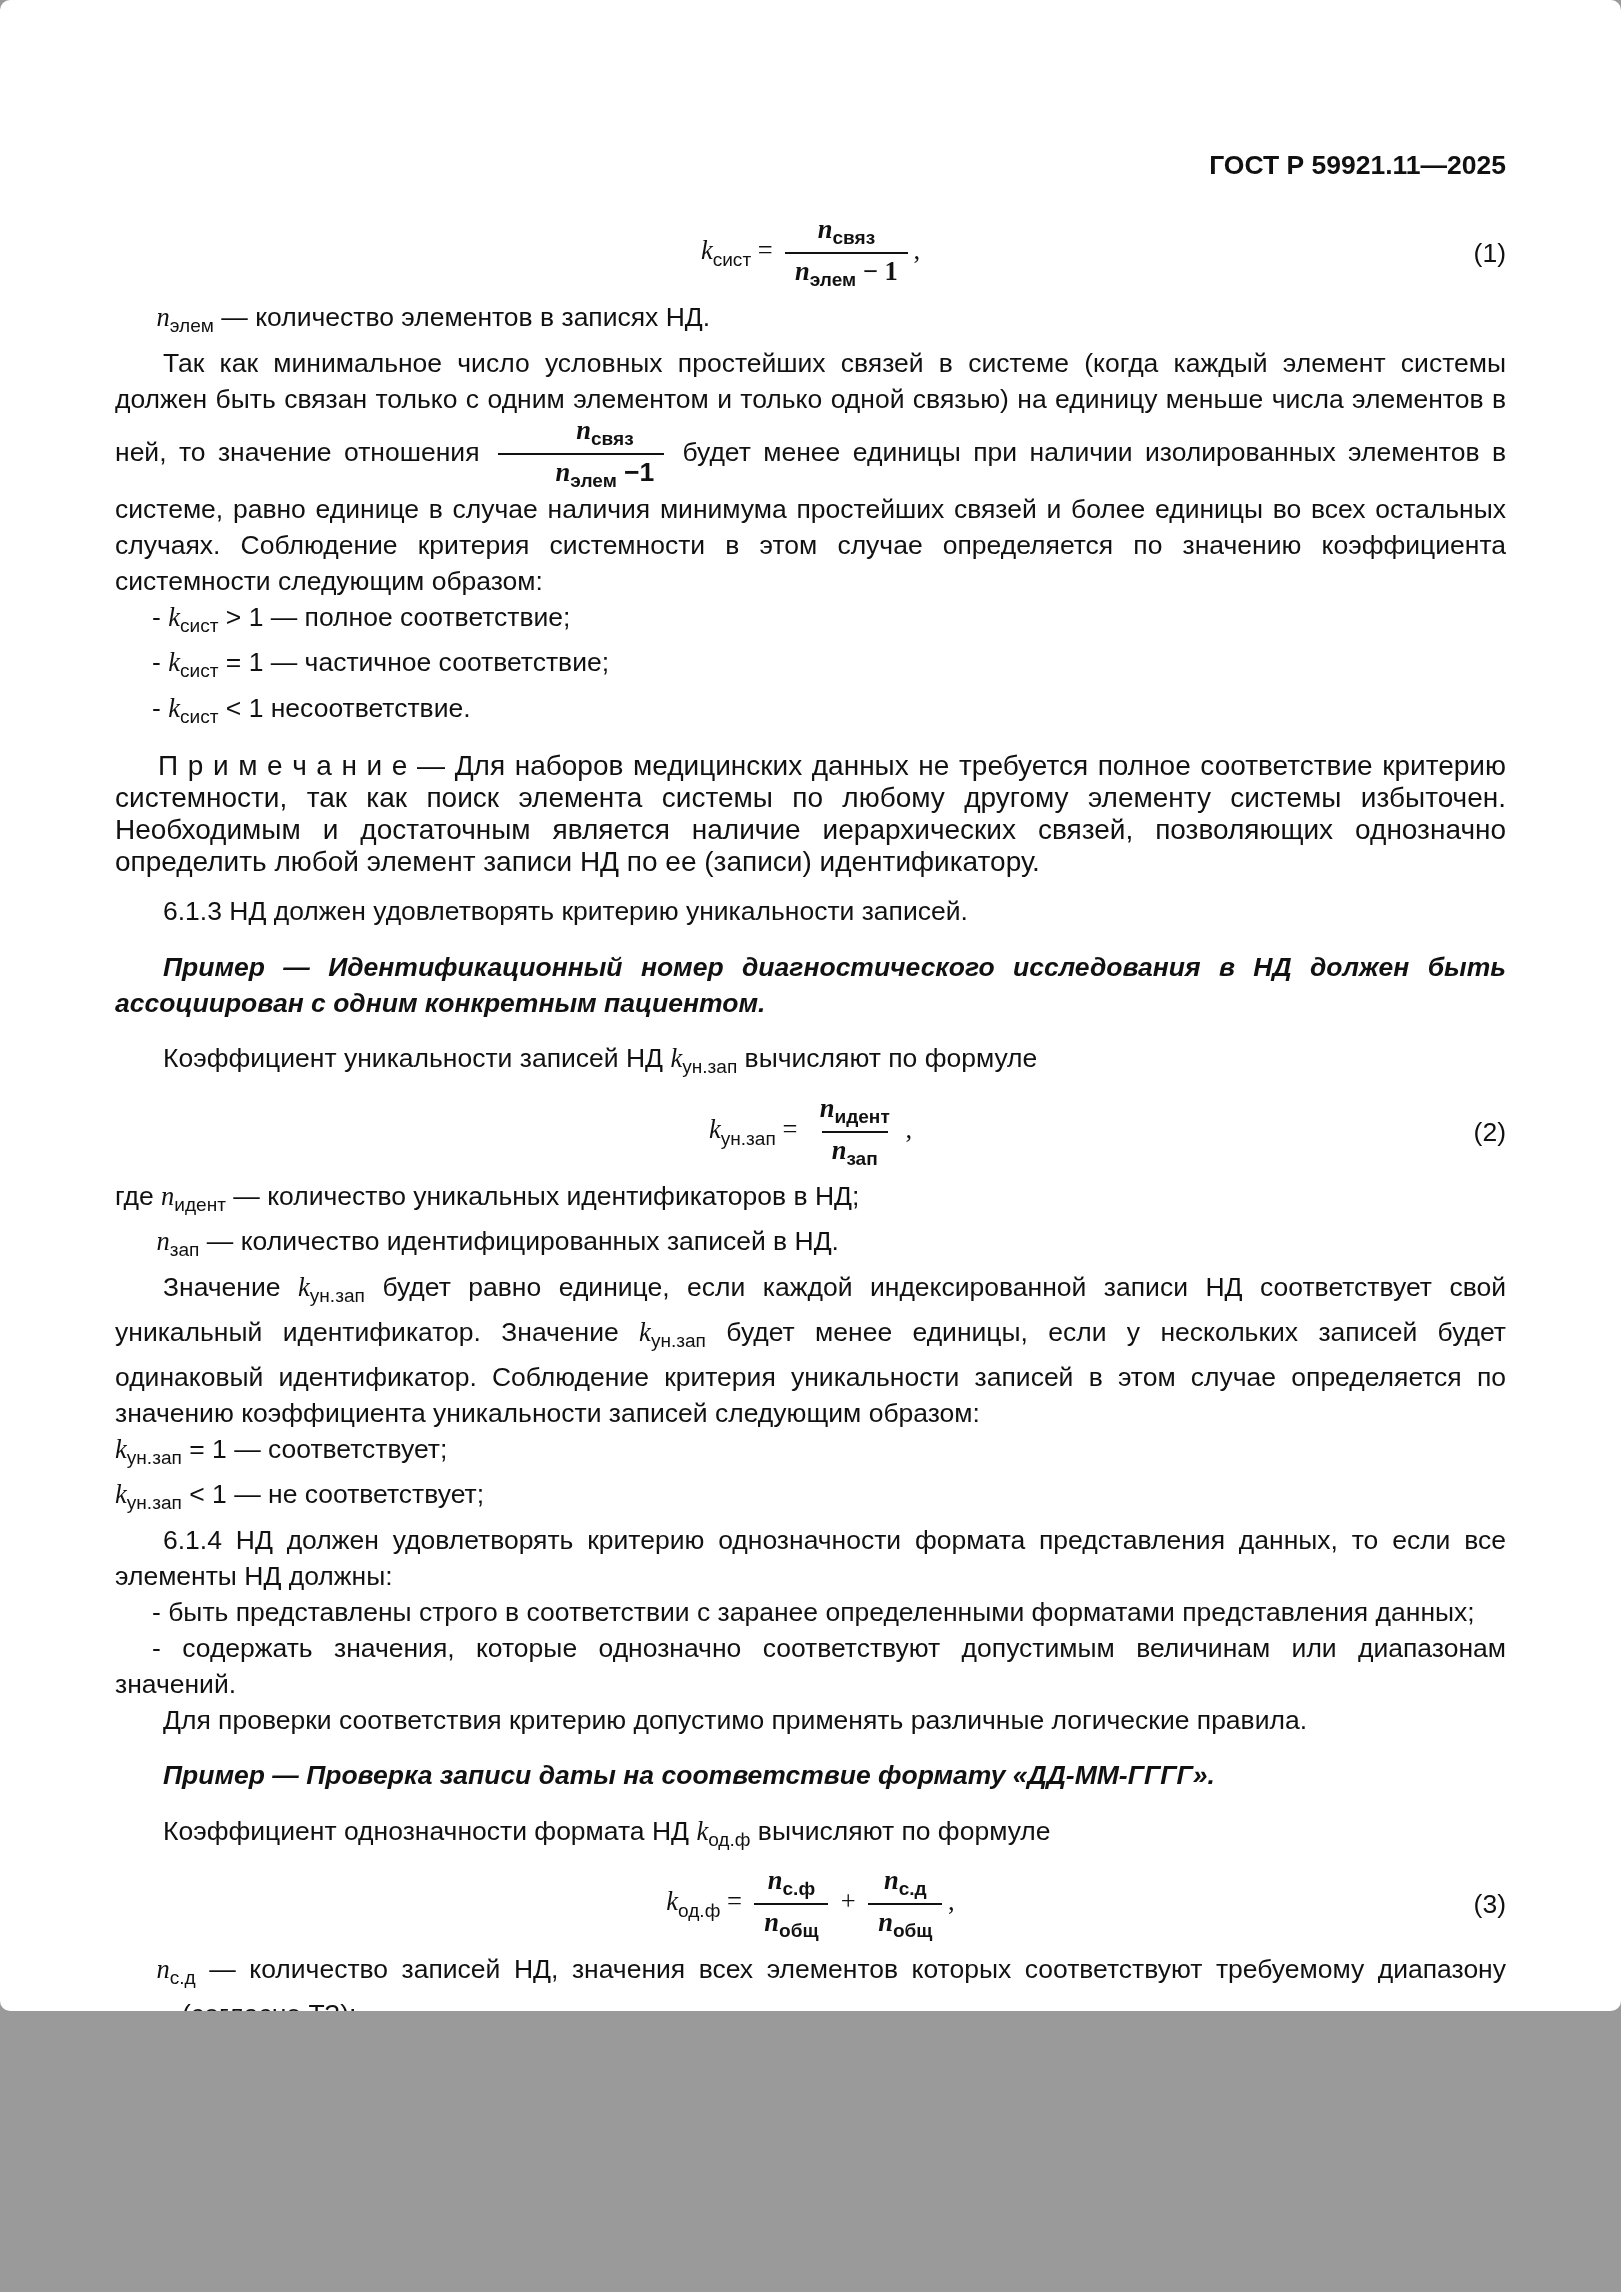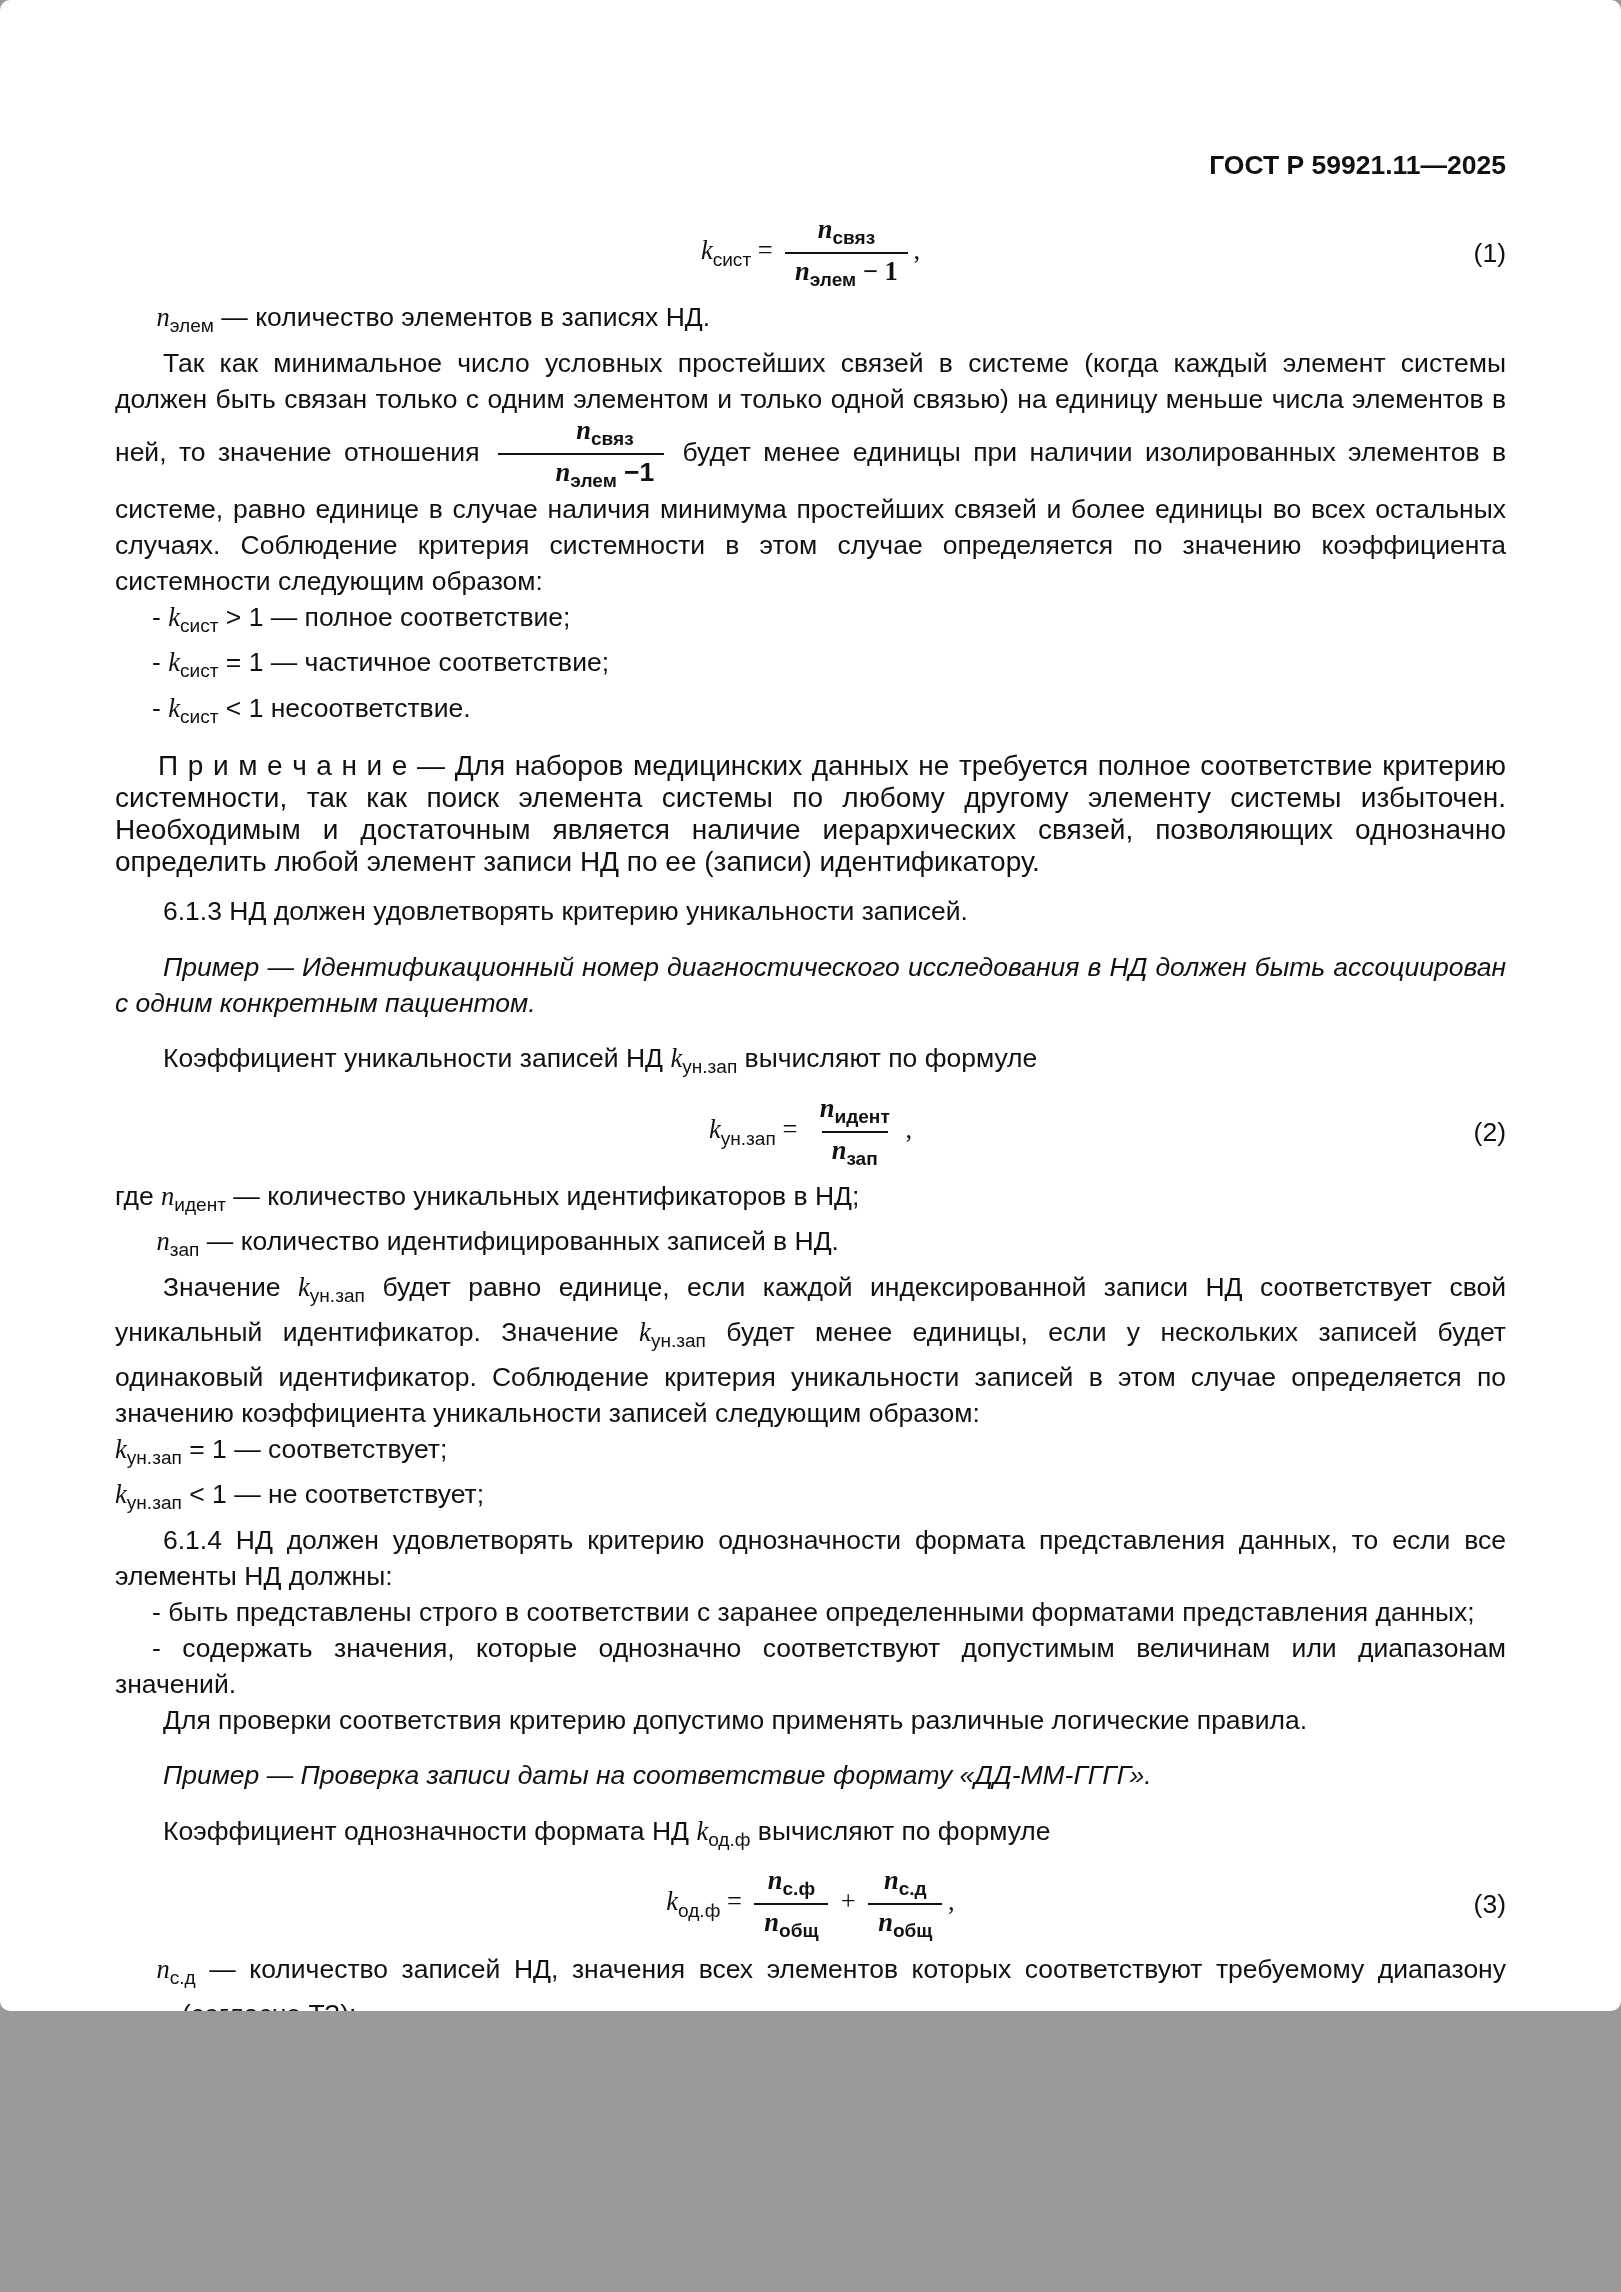--- a/index.html
+++ b/index.html
@@ -14,21 +14,21 @@
 
   .header { text-align:right; font-weight:bold; margin-bottom:33px; }
 
   
   .p       { text-align:justify; text-indent:48px; }
   .li      { text-align:justify; text-indent:37px; }
   .line    { text-align:left; }
   .def     { padding-left:67px; text-indent:-67px; text-align:justify; }
   .def2    { padding-left:67px; text-indent:-25.5px; text-align:justify; }
   .note    { font-size:28px; line-height:32px; text-indent:43px; text-align:justify; margin:15px 0; }
-  .example { font-weight:normal; font-style:italic; text-indent:48px; text-align:justify; margin:19.6px 0; }
+  .example { font-weight:bold; font-style:italic; text-indent:48px; text-align:justify; margin:19.6px 0; }
 
   
   .formula { position:relative; text-align:center; margin:9px 0; }
   .fbody   { font-family:"Liberation Serif", serif; display:inline-block; }
   .eqnum   { position:absolute; right:0; top:50%; transform:translateY(-50%);
              font-family:"Liberation Sans", sans-serif; }
   .frac    { display:inline-flex; flex-direction:column; align-items:center;
              vertical-align:middle; margin:0 5.9px; text-align:center;font-weight:bold; }
   .fnum    { padding:0 9.8px 3.9px; line-height:1.05; }
   .fden    { border-top:2px solid #111; padding:3.9px 9.8px 0; line-height:1.05; }

